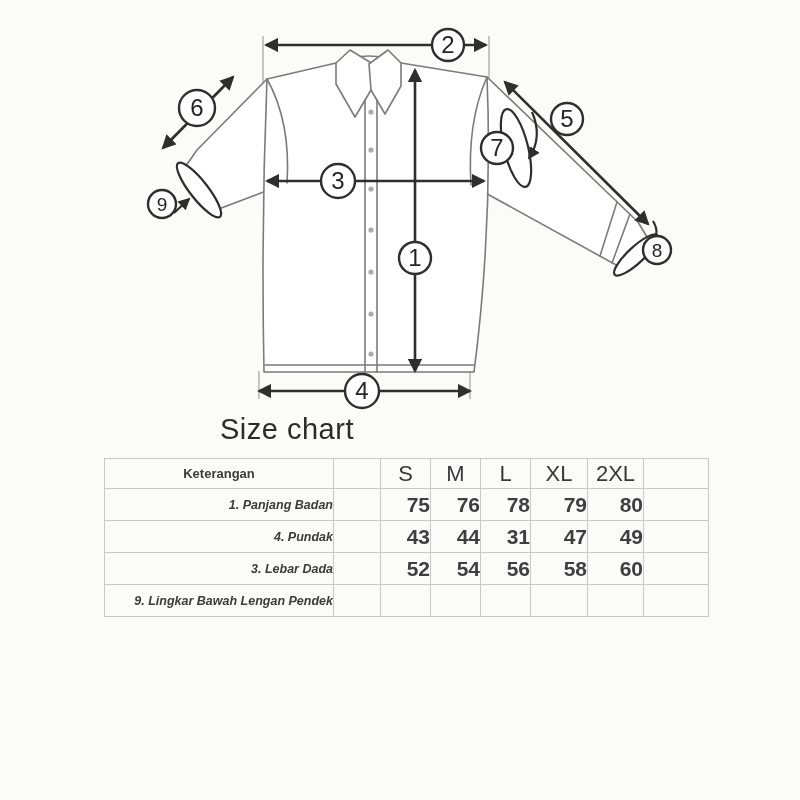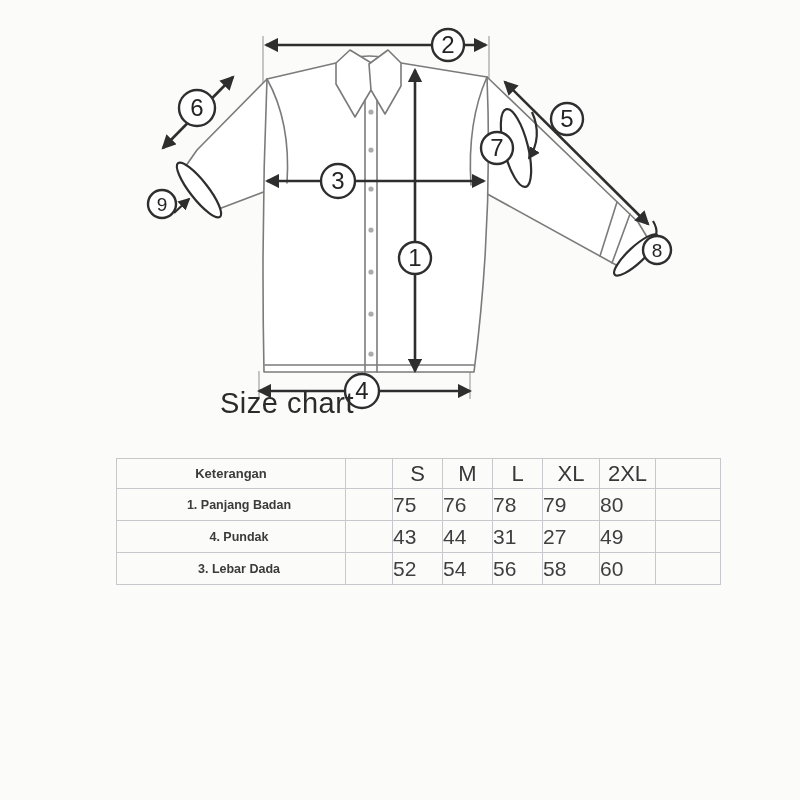--- a/index.html
+++ b/index.html
@@ -17,40 +17,40 @@
   .marker-num{font-family:"Liberation Sans",sans-serif;font-size:24px;font-weight:400;fill:#242424;text-anchor:middle;}
   .marker-num.small{font-size:19px;}
   .shirt-line{fill:#ffffff;stroke:#7b7b7b;stroke-width:1.6;stroke-linejoin:round;}
   .shirt-stroke{fill:none;stroke:#7b7b7b;stroke-width:1.6;stroke-linecap:round;}
   .guide{stroke:#9a9a9a;stroke-width:1.1;}
   .arrow{stroke:#2e2e2e;stroke-width:2.6;fill:none;}
   .small-arrow{stroke:#2e2e2e;stroke-width:2.2;fill:none;}
   .cuff-ellipse{fill:#ffffff;stroke:#2e2e2e;stroke-width:2.2;}
   .btn-dot{fill:#ababab;}
   .title{
-    position:absolute;left:220px;top:387px;
+    position:absolute;left:220px;top:413px;
     font-size:29px;font-weight:500;letter-spacing:0.5px;
     color:#2b2b2b;
   }
   table.size-table{
-    position:absolute;left:116px;top:458px;
+    position:absolute;left:104px;top:458px;
     width:604px;border-collapse:collapse;table-layout:fixed;
     background:transparent;
   }
   .size-table th,.size-table td{
     border:1px solid #c7c8cc;
     padding:0;margin:0;
     overflow:hidden;white-space:nowrap;
   }
   .size-table thead th{height:29px;}
   .size-table tbody td{height:31px;}
   th.keterangan{font-size:13px;font-weight:bold;color:#3b3b3b;text-align:center;}
   th.size-col{font-size:22px;font-weight:400;color:#38383b;text-align:center;font-family:"Liberation Sans",sans-serif;}
-  td.row-label{font-size:12.5px;font-weight:bold;color:#3b3b3b;text-align:center;padding-left:16px;}
-  td.val{font-size:21px;font-weight:400;color:#3f3f41;text-align:left;}
+  td.row-label{font-size:12.5px;font-weight:bold;color:#3b3b3b;text-align:right;padding-left:16px;font-style:italic;}
+  td.val{font-size:21px;font-weight:700;color:#3f3f41;text-align:right;}
 </style>
 </head>
 <body>
 
 <div class="page">
 
   <svg class="diagram" width="800" height="412" viewBox="0 0 800 412">
     <defs>
       <marker id="ah" viewBox="0 0 10 10" refX="8.5" refY="5" markerWidth="5.5" markerHeight="5.5" orient="auto-start-reverse">
         <path d="M0,0 L10,5 L0,10 z" fill="#2e2e2e"></path>
@@ -188,30 +188,40 @@
         <td class="val">79</td>
         <td class="val">80</td>
         <td></td>
       </tr>
       <tr>
         <td class="row-label">4. Pundak</td>
         <td></td>
         <td class="val">43</td>
         <td class="val">44</td>
         <td class="val">31</td>
-        <td class="val">27</td>
+        <td class="val">47</td>
         <td class="val">49</td>
         <td></td>
       </tr>
       <tr>
         <td class="row-label">3. Lebar Dada</td>
         <td></td>
         <td class="val">52</td>
         <td class="val">54</td>
         <td class="val">56</td>
         <td class="val">58</td>
         <td class="val">60</td>
         <td></td>
       </tr>
+      <tr>
+        <td class="row-label">9. Lingkar Bawah Lengan Pendek</td>
+        <td></td>
+        <td class="val"></td>
+        <td class="val"></td>
+        <td class="val"></td>
+        <td class="val"></td>
+        <td class="val"></td>
+        <td></td>
+      </tr>
     </tbody>
   </table>
 
 </div>
 
 </body></html>

